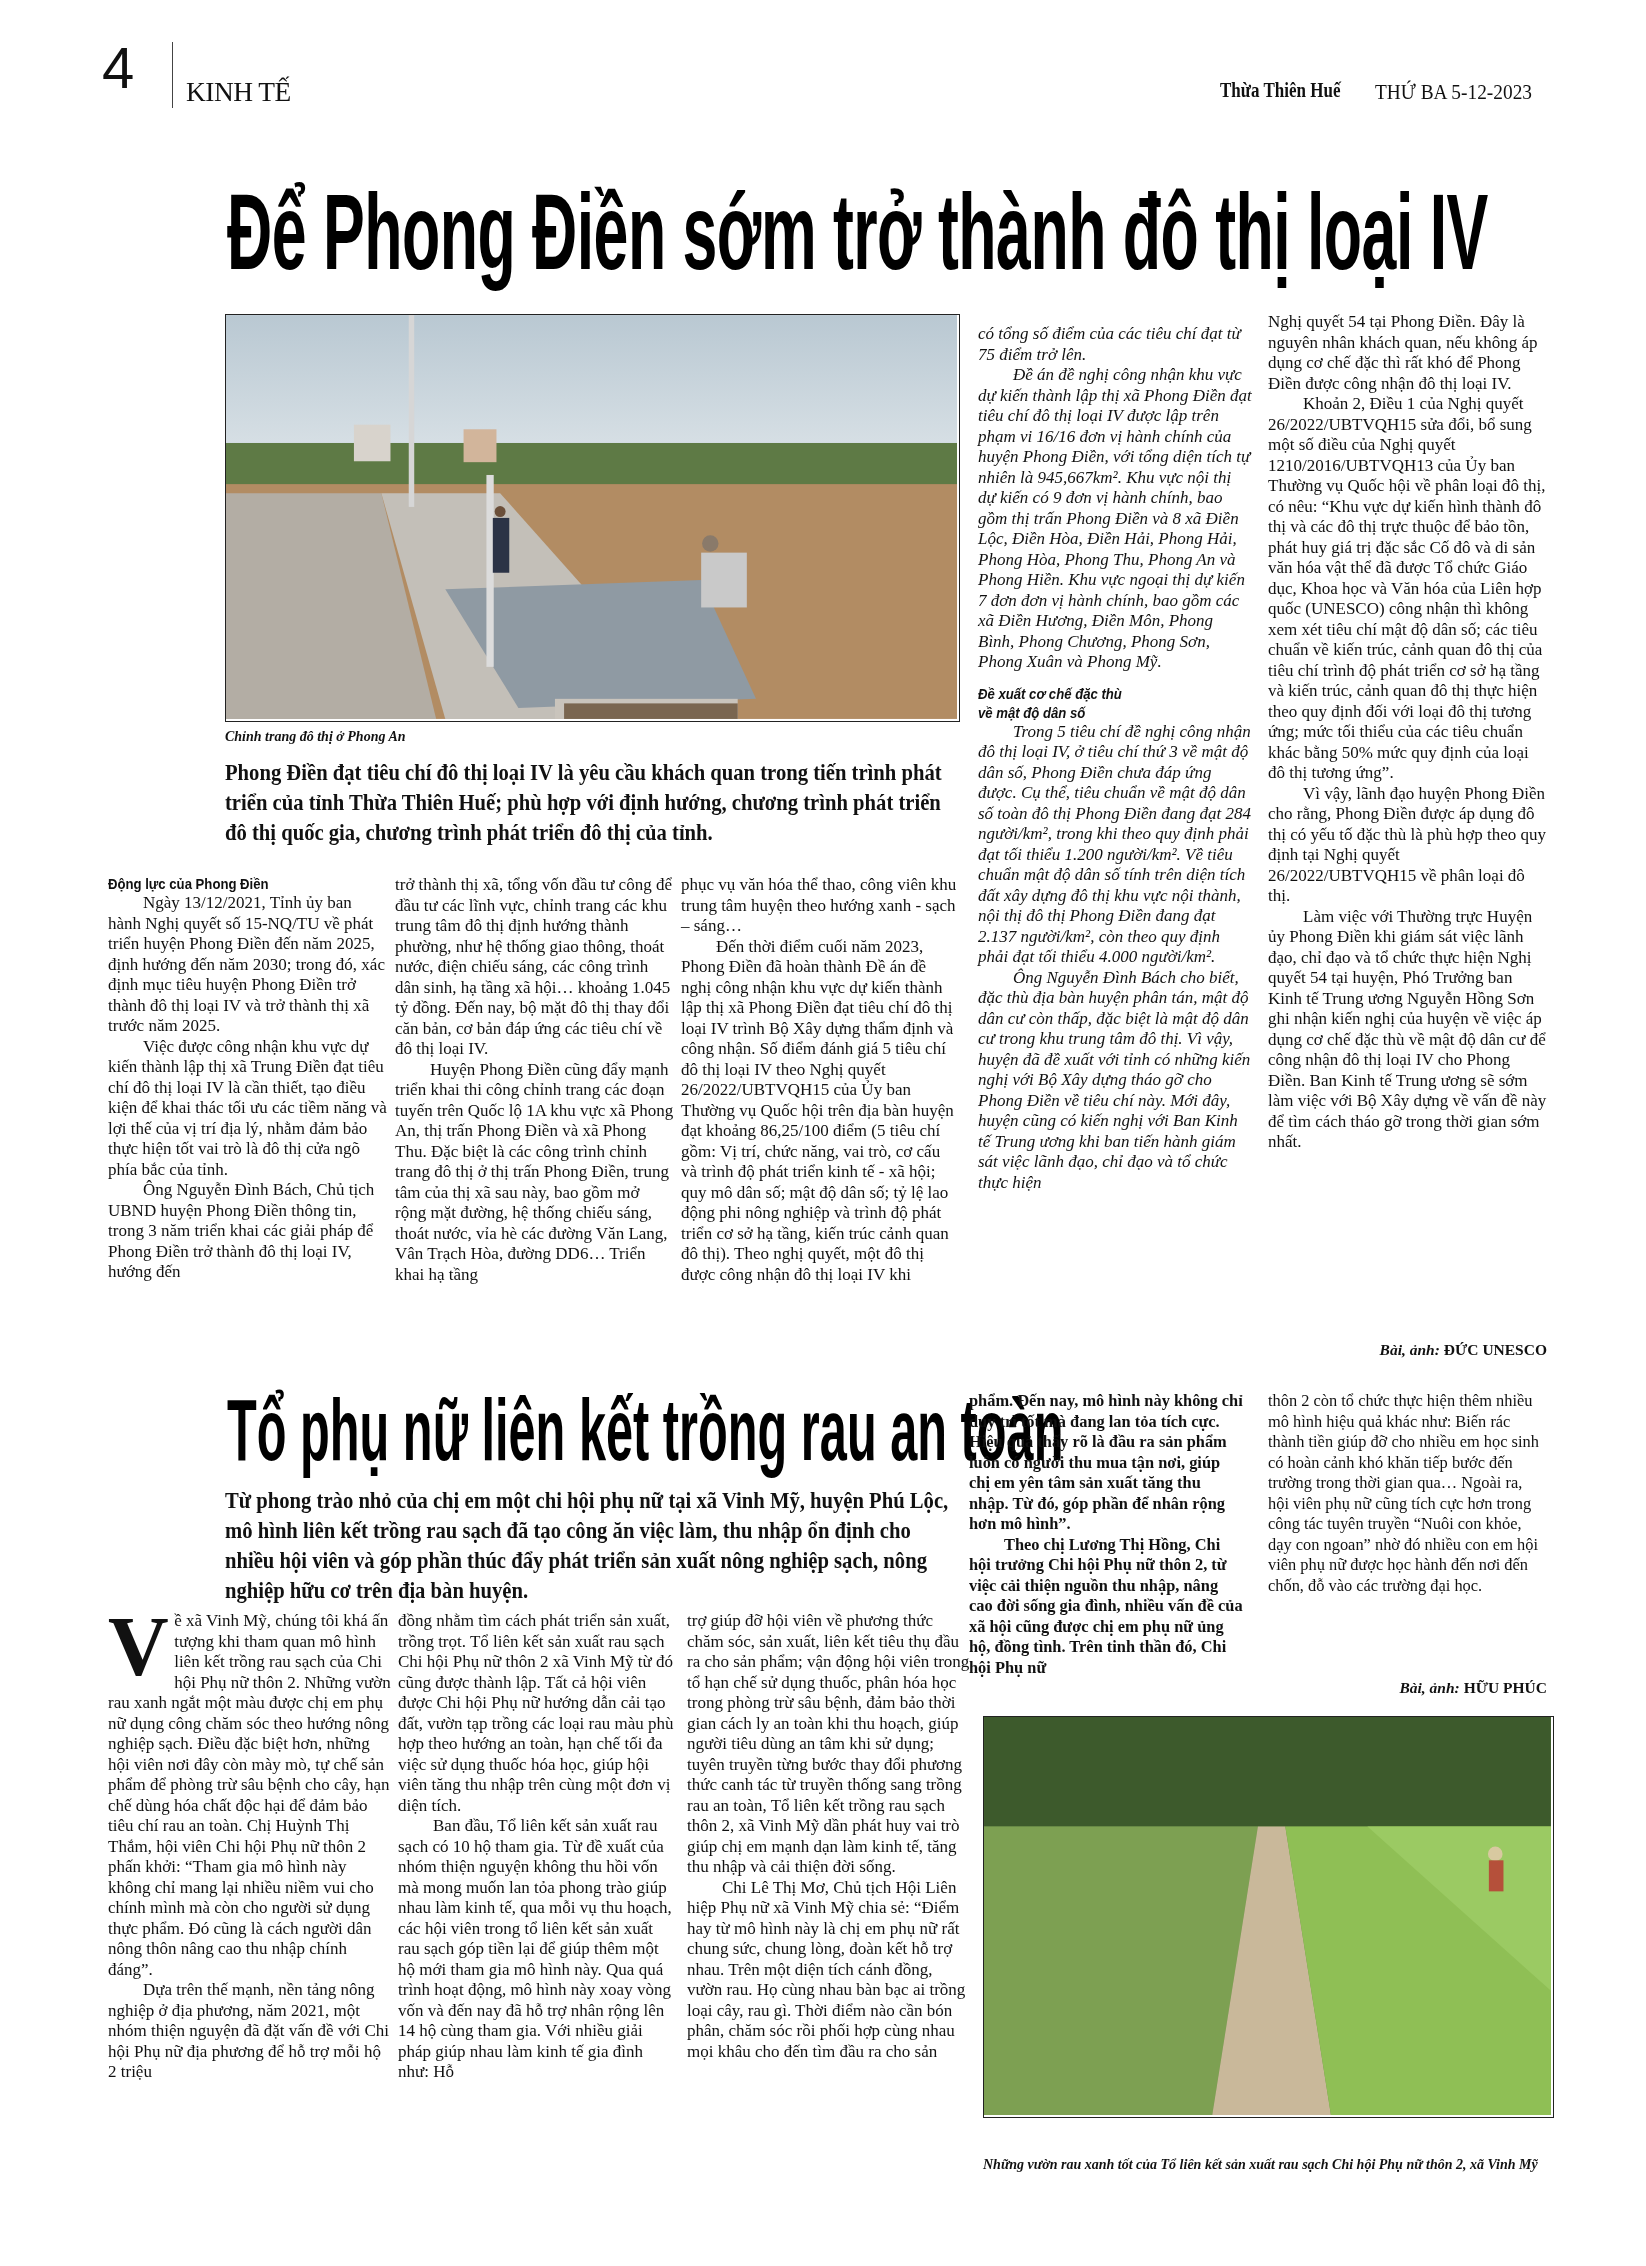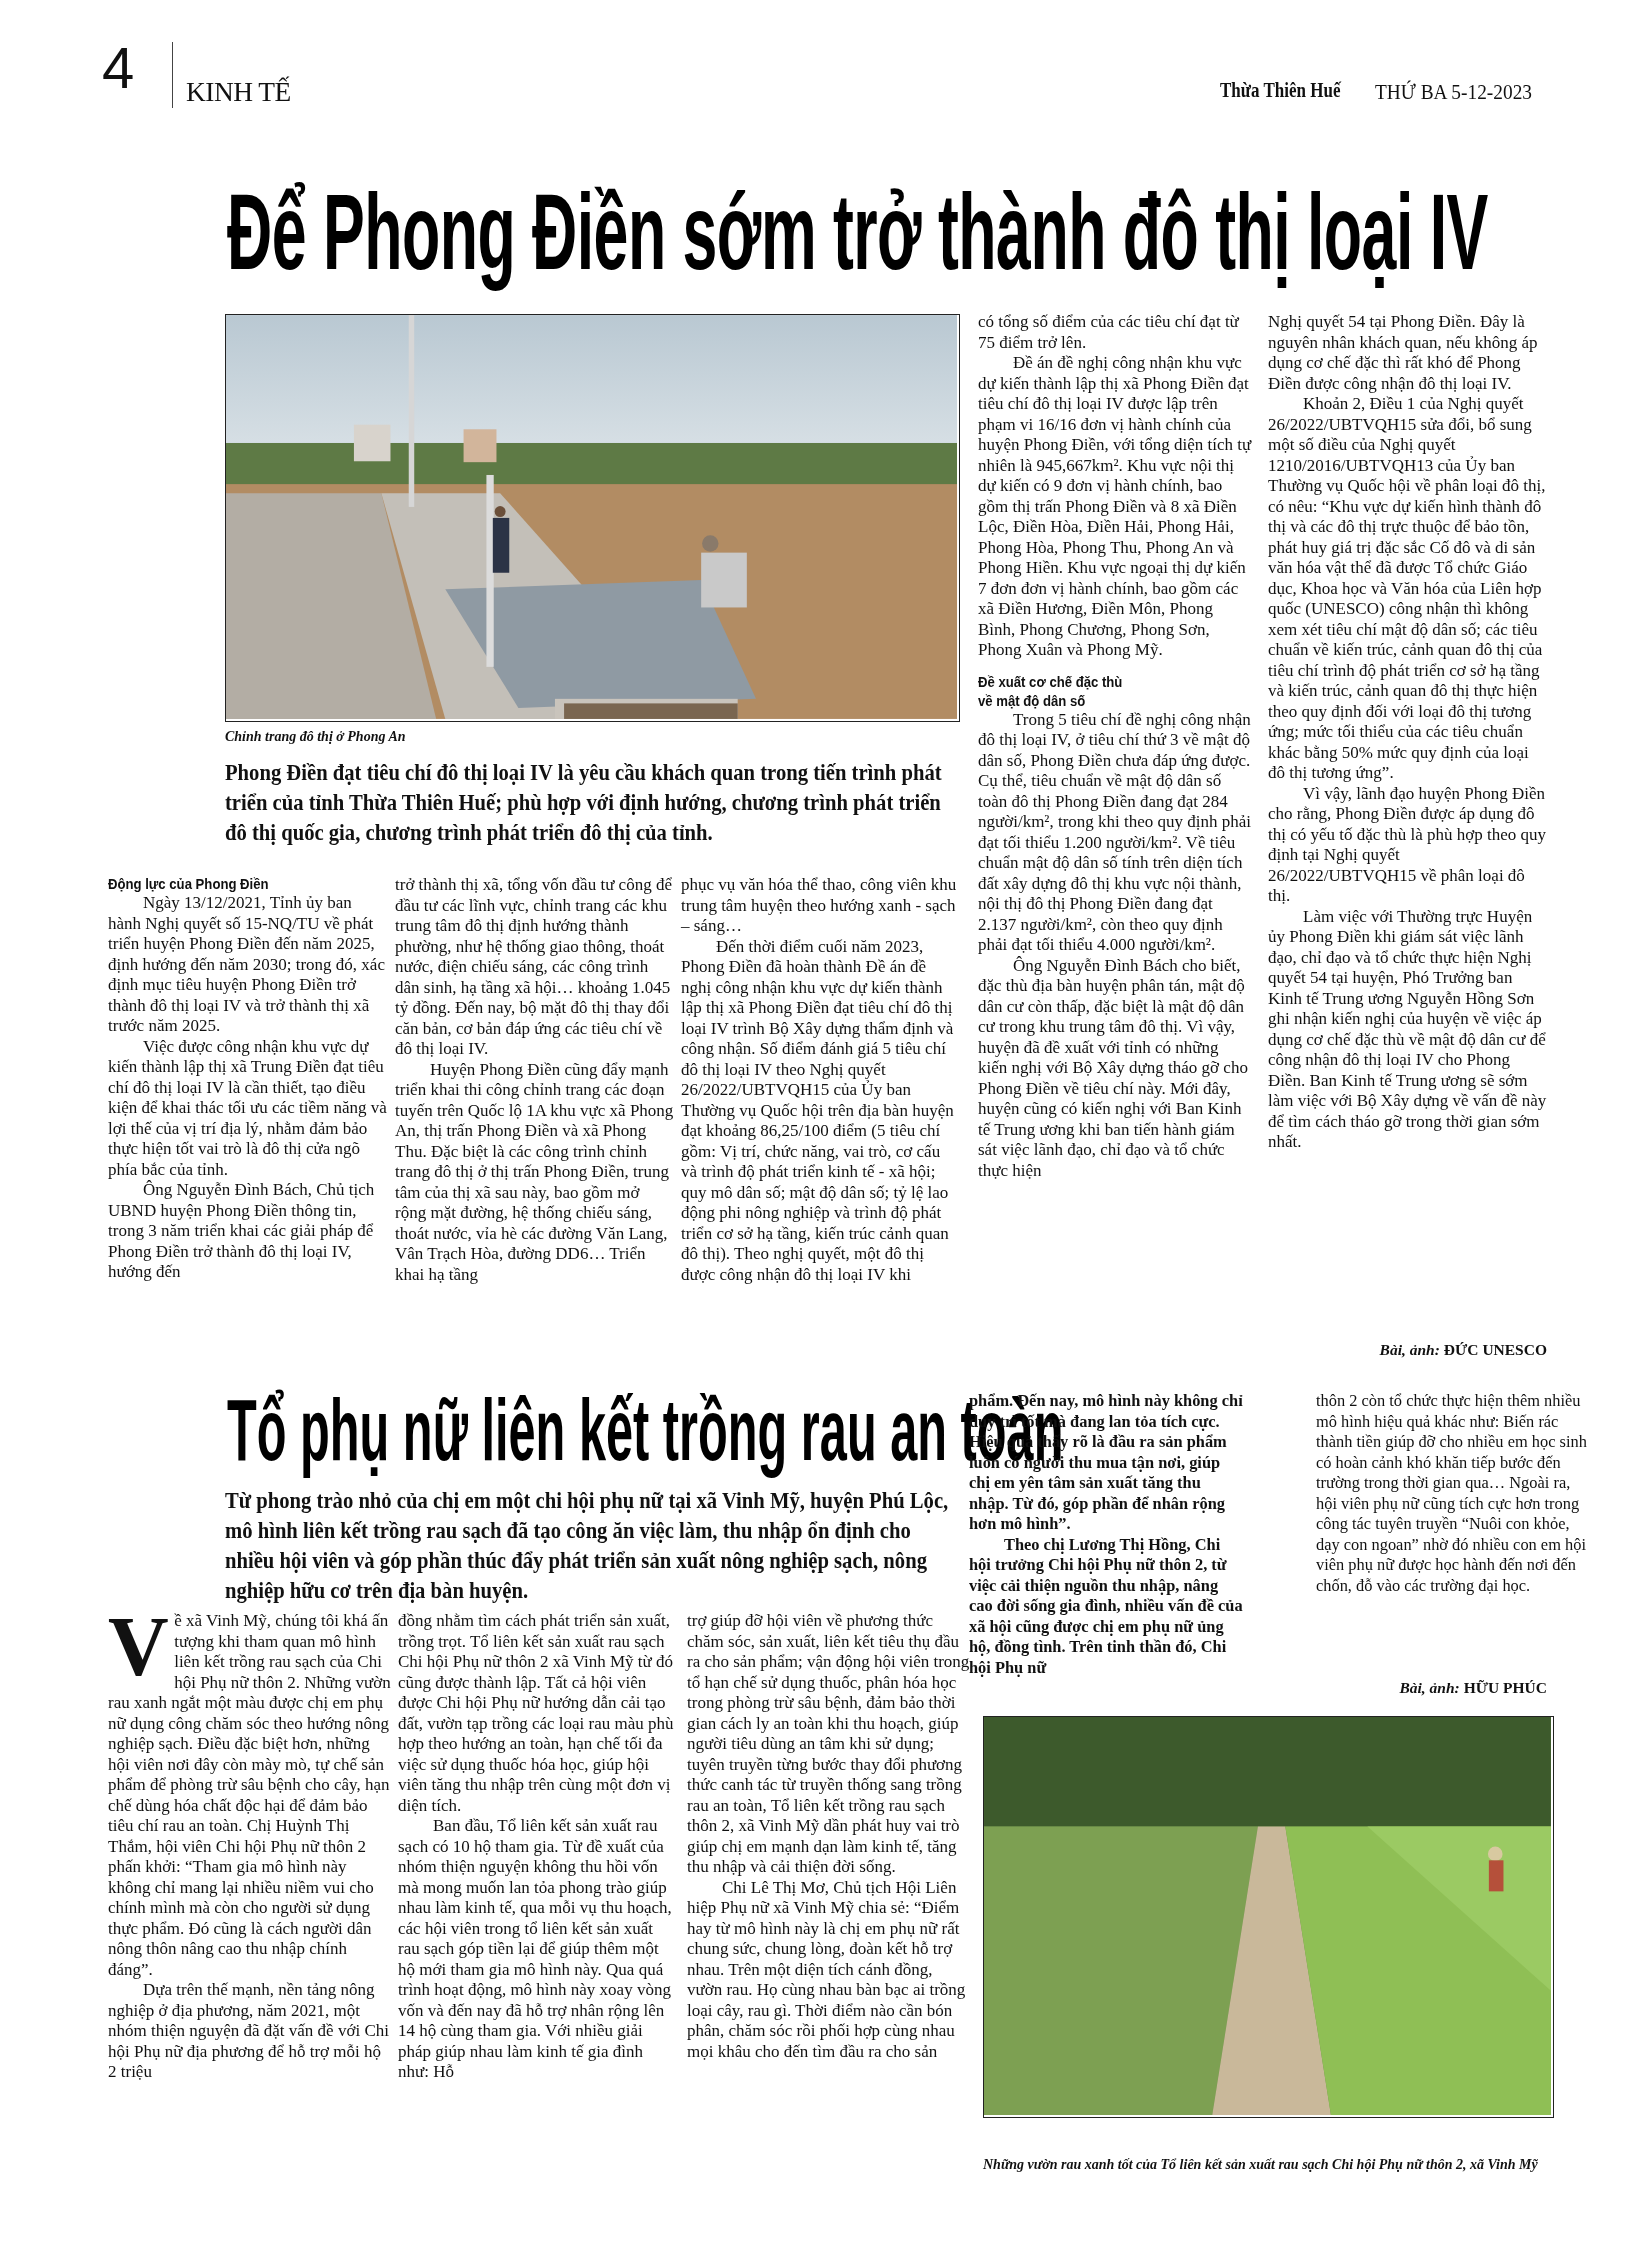--- a/index.html
+++ b/index.html
@@ -76,21 +76,21 @@
 <div class="abs col" style="left:395px;top:875px;width:279px;">
   <p class="noind">trở thành thị xã, tổng vốn đầu tư công để đầu tư các lĩnh vực, chỉnh trang các khu trung tâm đô thị định hướng thành phường, như hệ thống giao thông, thoát nước, điện chiếu sáng, các công trình dân sinh, hạ tầng xã hội… khoảng 1.045 tỷ đồng. Đến nay, bộ mặt đô thị thay đổi căn bản, cơ bản đáp ứng các tiêu chí về đô thị loại IV.</p>
   <p>Huyện Phong Điền cũng đẩy mạnh triển khai thi công chỉnh trang các đoạn tuyến trên Quốc lộ 1A khu vực xã Phong An, thị trấn Phong Điền và xã Phong Thu. Đặc biệt là các công trình chỉnh trang đô thị ở thị trấn Phong Điền, trung tâm của thị xã sau này, bao gồm mở rộng mặt đường, hệ thống chiếu sáng, thoát nước, vỉa hè các đường Văn Lang, Vân Trạch Hòa, đường DD6… Triển khai hạ tầng</p>
 </div>
 
 <div class="abs col" style="left:681px;top:875px;width:279px;">
   <p class="noind">phục vụ văn hóa thể thao, công viên khu trung tâm huyện theo hướng xanh - sạch – sáng…</p>
   <p>Đến thời điểm cuối năm 2023, Phong Điền đã hoàn thành Đề án đề nghị công nhận khu vực dự kiến thành lập thị xã Phong Điền đạt tiêu chí đô thị loại IV trình Bộ Xây dựng thẩm định và công nhận. Số điểm đánh giá 5 tiêu chí đô thị loại IV theo Nghị quyết 26/2022/UBTVQH15 của Ủy ban Thường vụ Quốc hội trên địa bàn huyện đạt khoảng 86,25/100 điểm (5 tiêu chí gồm: Vị trí, chức năng, vai trò, cơ cấu và trình độ phát triển kinh tế - xã hội; quy mô dân số; mật độ dân số; tỷ lệ lao động phi nông nghiệp và trình độ phát triển cơ sở hạ tầng, kiến trúc cảnh quan đô thị). Theo nghị quyết, một đô thị được công nhận đô thị loại IV khi</p>
 </div>
 
-<div class="abs col" style="left:978px;top:312px;width:274px;">
+<div class="abs col" style="left:978px;top:324px;width:274px;font-style:italic;">
   <p class="noind">có tổng số điểm của các tiêu chí đạt từ 75 điểm trở lên.</p>
   <p>Đề án đề nghị công nhận khu vực dự kiến thành lập thị xã Phong Điền đạt tiêu chí đô thị loại IV được lập trên phạm vi 16/16 đơn vị hành chính của huyện Phong Điền, với tổng diện tích tự nhiên là 945,667km². Khu vực nội thị dự kiến có 9 đơn vị hành chính, bao gồm thị trấn Phong Điền và 8 xã Điền Lộc, Điền Hòa, Điền Hải, Phong Hải, Phong Hòa, Phong Thu, Phong An và Phong Hiền. Khu vực ngoại thị dự kiến 7 đơn đơn vị hành chính, bao gồm các xã Điền Hương, Điền Môn, Phong Bình, Phong Chương, Phong Sơn, Phong Xuân và Phong Mỹ.</p>
   <div class="subhead" style="margin-top:12.8px;width:174px;">Đề xuất cơ chế đặc thù về mật độ dân số</div>
   <p>Trong 5 tiêu chí đề nghị công nhận đô thị loại IV, ở tiêu chí thứ 3 về mật độ dân số, Phong Điền chưa đáp ứng được. Cụ thể, tiêu chuẩn về mật độ dân số toàn đô thị Phong Điền đang đạt 284 người/km², trong khi theo quy định phải đạt tối thiểu 1.200 người/km². Về tiêu chuẩn mật độ dân số tính trên diện tích đất xây dựng đô thị khu vực nội thành, nội thị đô thị Phong Điền đang đạt 2.137 người/km², còn theo quy định phải đạt tối thiểu 4.000 người/km².</p>
   <p>Ông Nguyễn Đình Bách cho biết, đặc thù địa bàn huyện phân tán, mật độ dân cư còn thấp, đặc biệt là mật độ dân cư trong khu trung tâm đô thị. Vì vậy, huyện đã đề xuất với tỉnh có những kiến nghị với Bộ Xây dựng tháo gỡ cho Phong Điền về tiêu chí này. Mới đây, huyện cũng có kiến nghị với Ban Kinh tế Trung ương khi ban tiến hành giám sát việc lãnh đạo, chỉ đạo và tổ chức thực hiện</p>
 </div>
 
 <div class="abs col" style="left:1268px;top:312px;width:279px;">
   <p class="noind">Nghị quyết 54 tại Phong Điền. Đây là nguyên nhân khách quan, nếu không áp dụng cơ chế đặc thì rất khó để Phong Điền được công nhận đô thị loại IV.</p>
   <p>Khoản 2, Điều 1 của Nghị quyết 26/2022/UBTVQH15 sửa đổi, bổ sung một số điều của Nghị quyết 1210/2016/UBTVQH13 của Ủy ban Thường vụ Quốc hội về phân loại đô thị, có nêu: “Khu vực dự kiến hình thành đô thị và các đô thị trực thuộc để bảo tồn, phát huy giá trị đặc sắc Cố đô và di sản văn hóa vật thể đã được Tổ chức Giáo dục, Khoa học và Văn hóa của Liên hợp quốc (UNESCO) công nhận thì không xem xét tiêu chí mật độ dân số; các tiêu chuẩn về kiến trúc, cảnh quan đô thị của tiêu chí trình độ phát triển cơ sở hạ tầng và kiến trúc, cảnh quan đô thị thực hiện theo quy định đối với loại đô thị tương ứng; mức tối thiểu của các tiêu chuẩn khác bằng 50% mức quy định của loại đô thị tương ứng”.</p>
@@ -114,21 +114,21 @@
   <p>Ban đầu, Tổ liên kết sản xuất rau sạch có 10 hộ tham gia. Từ đề xuất của nhóm thiện nguyện không thu hồi vốn mà mong muốn lan tỏa phong trào giúp nhau làm kinh tế, qua mỗi vụ thu hoạch, các hội viên trong tổ liên kết sản xuất rau sạch góp tiền lại để giúp thêm một hộ mới tham gia mô hình này. Qua quá trình hoạt động, mô hình này xoay vòng vốn và đến nay đã hỗ trợ nhân rộng lên 14 hộ cùng tham gia. Với nhiều giải pháp giúp nhau làm kinh tế gia đình như: Hỗ</p>
 </div>
 <div class="abs col" style="left:687px;top:1611px;width:283px;">
   <p class="noind">trợ giúp đỡ hội viên về phương thức chăm sóc, sản xuất, liên kết tiêu thụ đầu ra cho sản phẩm; vận động hội viên trong tổ hạn chế sử dụng thuốc, phân hóa học trong phòng trừ sâu bệnh, đảm bảo thời gian cách ly an toàn khi thu hoạch, giúp người tiêu dùng an tâm khi sử dụng; tuyên truyền từng bước thay đổi phương thức canh tác từ truyền thống sang trồng rau an toàn, Tổ liên kết trồng rau sạch thôn 2, xã Vinh Mỹ dần phát huy vai trò giúp chị em mạnh dạn làm kinh tế, tăng thu nhập và cải thiện đời sống.</p>
   <p>Chi Lê Thị Mơ, Chủ tịch Hội Liên hiệp Phụ nữ xã Vinh Mỹ chia sẻ: “Điểm hay từ mô hình này là chị em phụ nữ rất chung sức, chung lòng, đoàn kết hỗ trợ nhau. Trên một diện tích cánh đồng, vườn rau. Họ cùng nhau bàn bạc ai trồng loại cây, rau gì. Thời điểm nào cần bón phân, chăm sóc rồi phối hợp cùng nhau mọi khâu cho đến tìm đầu ra cho sản</p>
 </div>
 <div class="abs col" style="left:969px;top:1391px;width:274px;font-size:16.4px;font-weight:bold;">
   <p class="noind">phẩm. Đến nay, mô hình này không chỉ duy trì tốt mà đang lan tỏa tích cực. Hiệu quả thấy rõ là đầu ra sản phẩm luôn có người thu mua tận nơi, giúp chị em yên tâm sản xuất tăng thu nhập. Từ đó, góp phần để nhân rộng hơn mô hình”.</p>
   <p>Theo chị Lương Thị Hồng, Chi hội trưởng Chi hội Phụ nữ thôn 2, từ việc cải thiện nguồn thu nhập, nâng cao đời sống gia đình, nhiều vấn đề của xã hội cũng được chị em phụ nữ ủng hộ, đồng tình. Trên tinh thần đó, Chi hội Phụ nữ</p>
 </div>
-<div class="abs col" style="left:1268px;top:1391px;width:279px;font-size:16.4px;margin-left:48px;">
+<div class="abs col" style="left:1268px;top:1391px;width:279px;font-size:16.4px;">
   <p class="noind">thôn 2 còn tổ chức thực hiện thêm nhiều mô hình hiệu quả khác như: Biến rác thành tiền giúp đỡ cho nhiều em học sinh có hoàn cảnh khó khăn tiếp bước đến trường trong thời gian qua… Ngoài ra, hội viên phụ nữ cũng tích cực hơn trong công tác tuyên truyền “Nuôi con khỏe, dạy con ngoan” nhờ đó nhiều con em hội viên phụ nữ được học hành đến nơi đến chốn, đỗ vào các trường đại học.</p>
 </div>
 <div class="abs byline" style="left:1268px;top:1679px;width:279px;">
   <i>Bài, ảnh:</i>
   <b>HỮU PHÚC</b>
 </div>
 
 <div class="abs photo" style="left:983px;top:1716px;width:571px;height:402px;">
   <svg width="567" height="398" viewBox="0 0 621 436">
     <rect width="621" height="436" fill="#6f8f4a"></rect>

